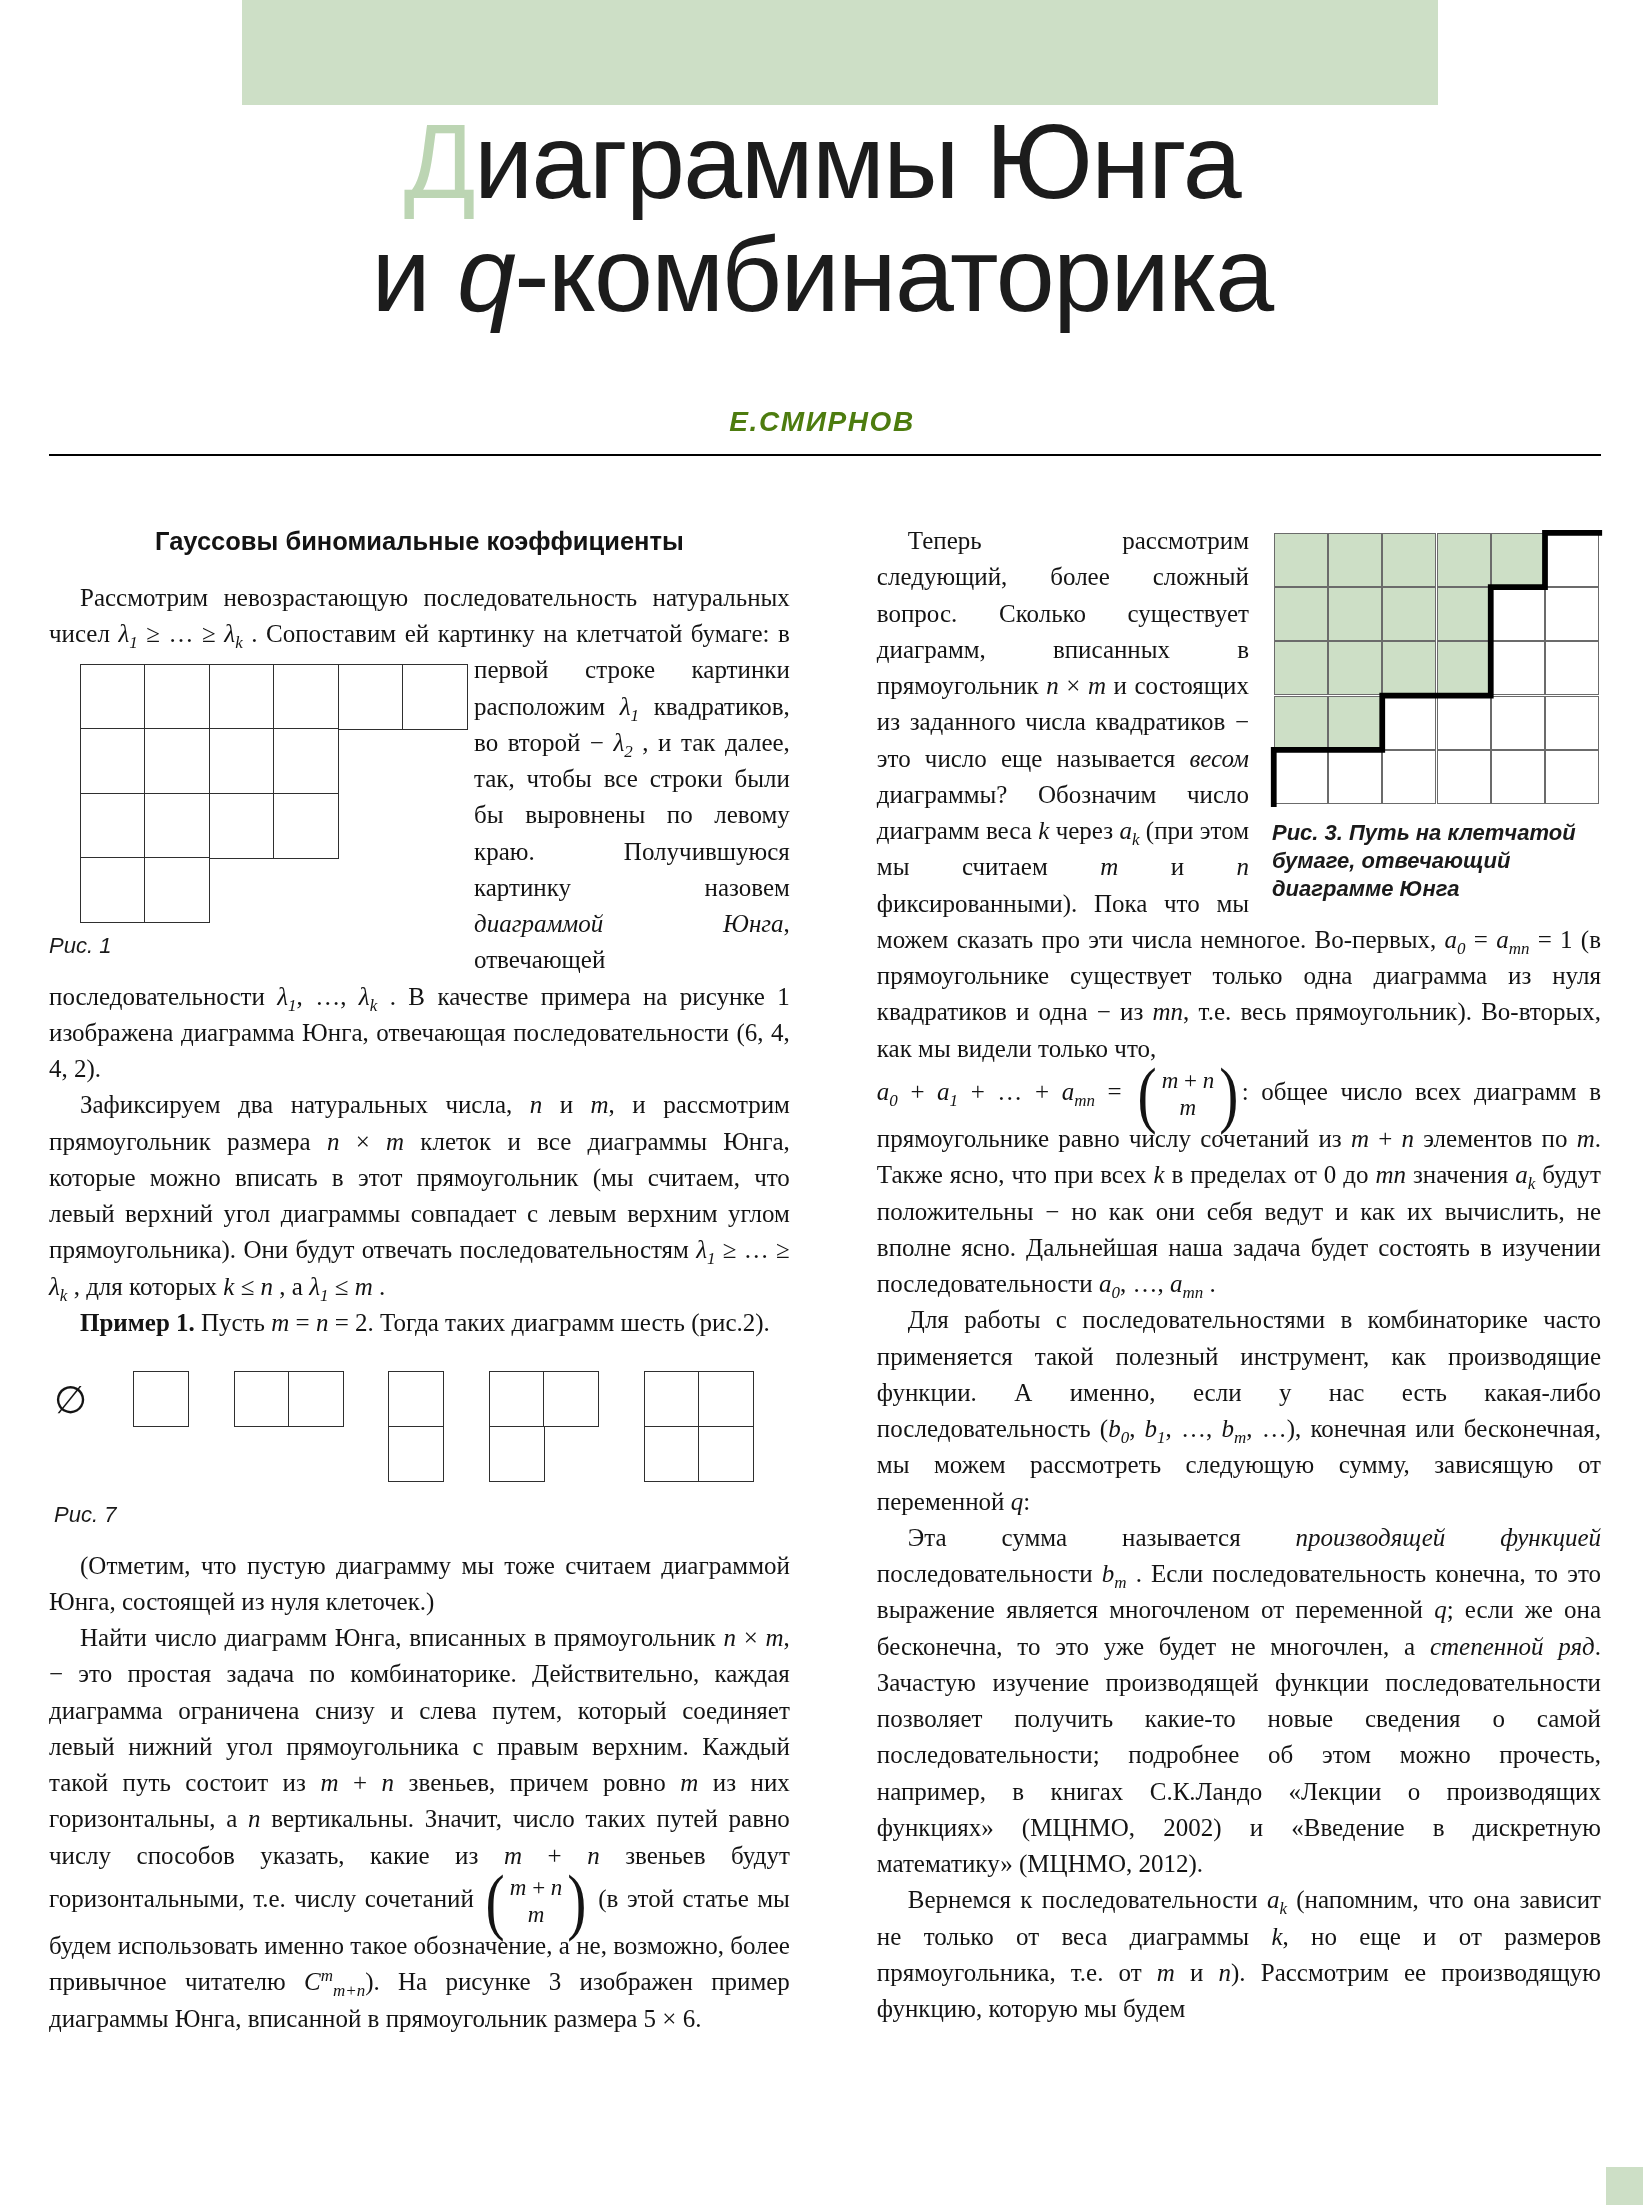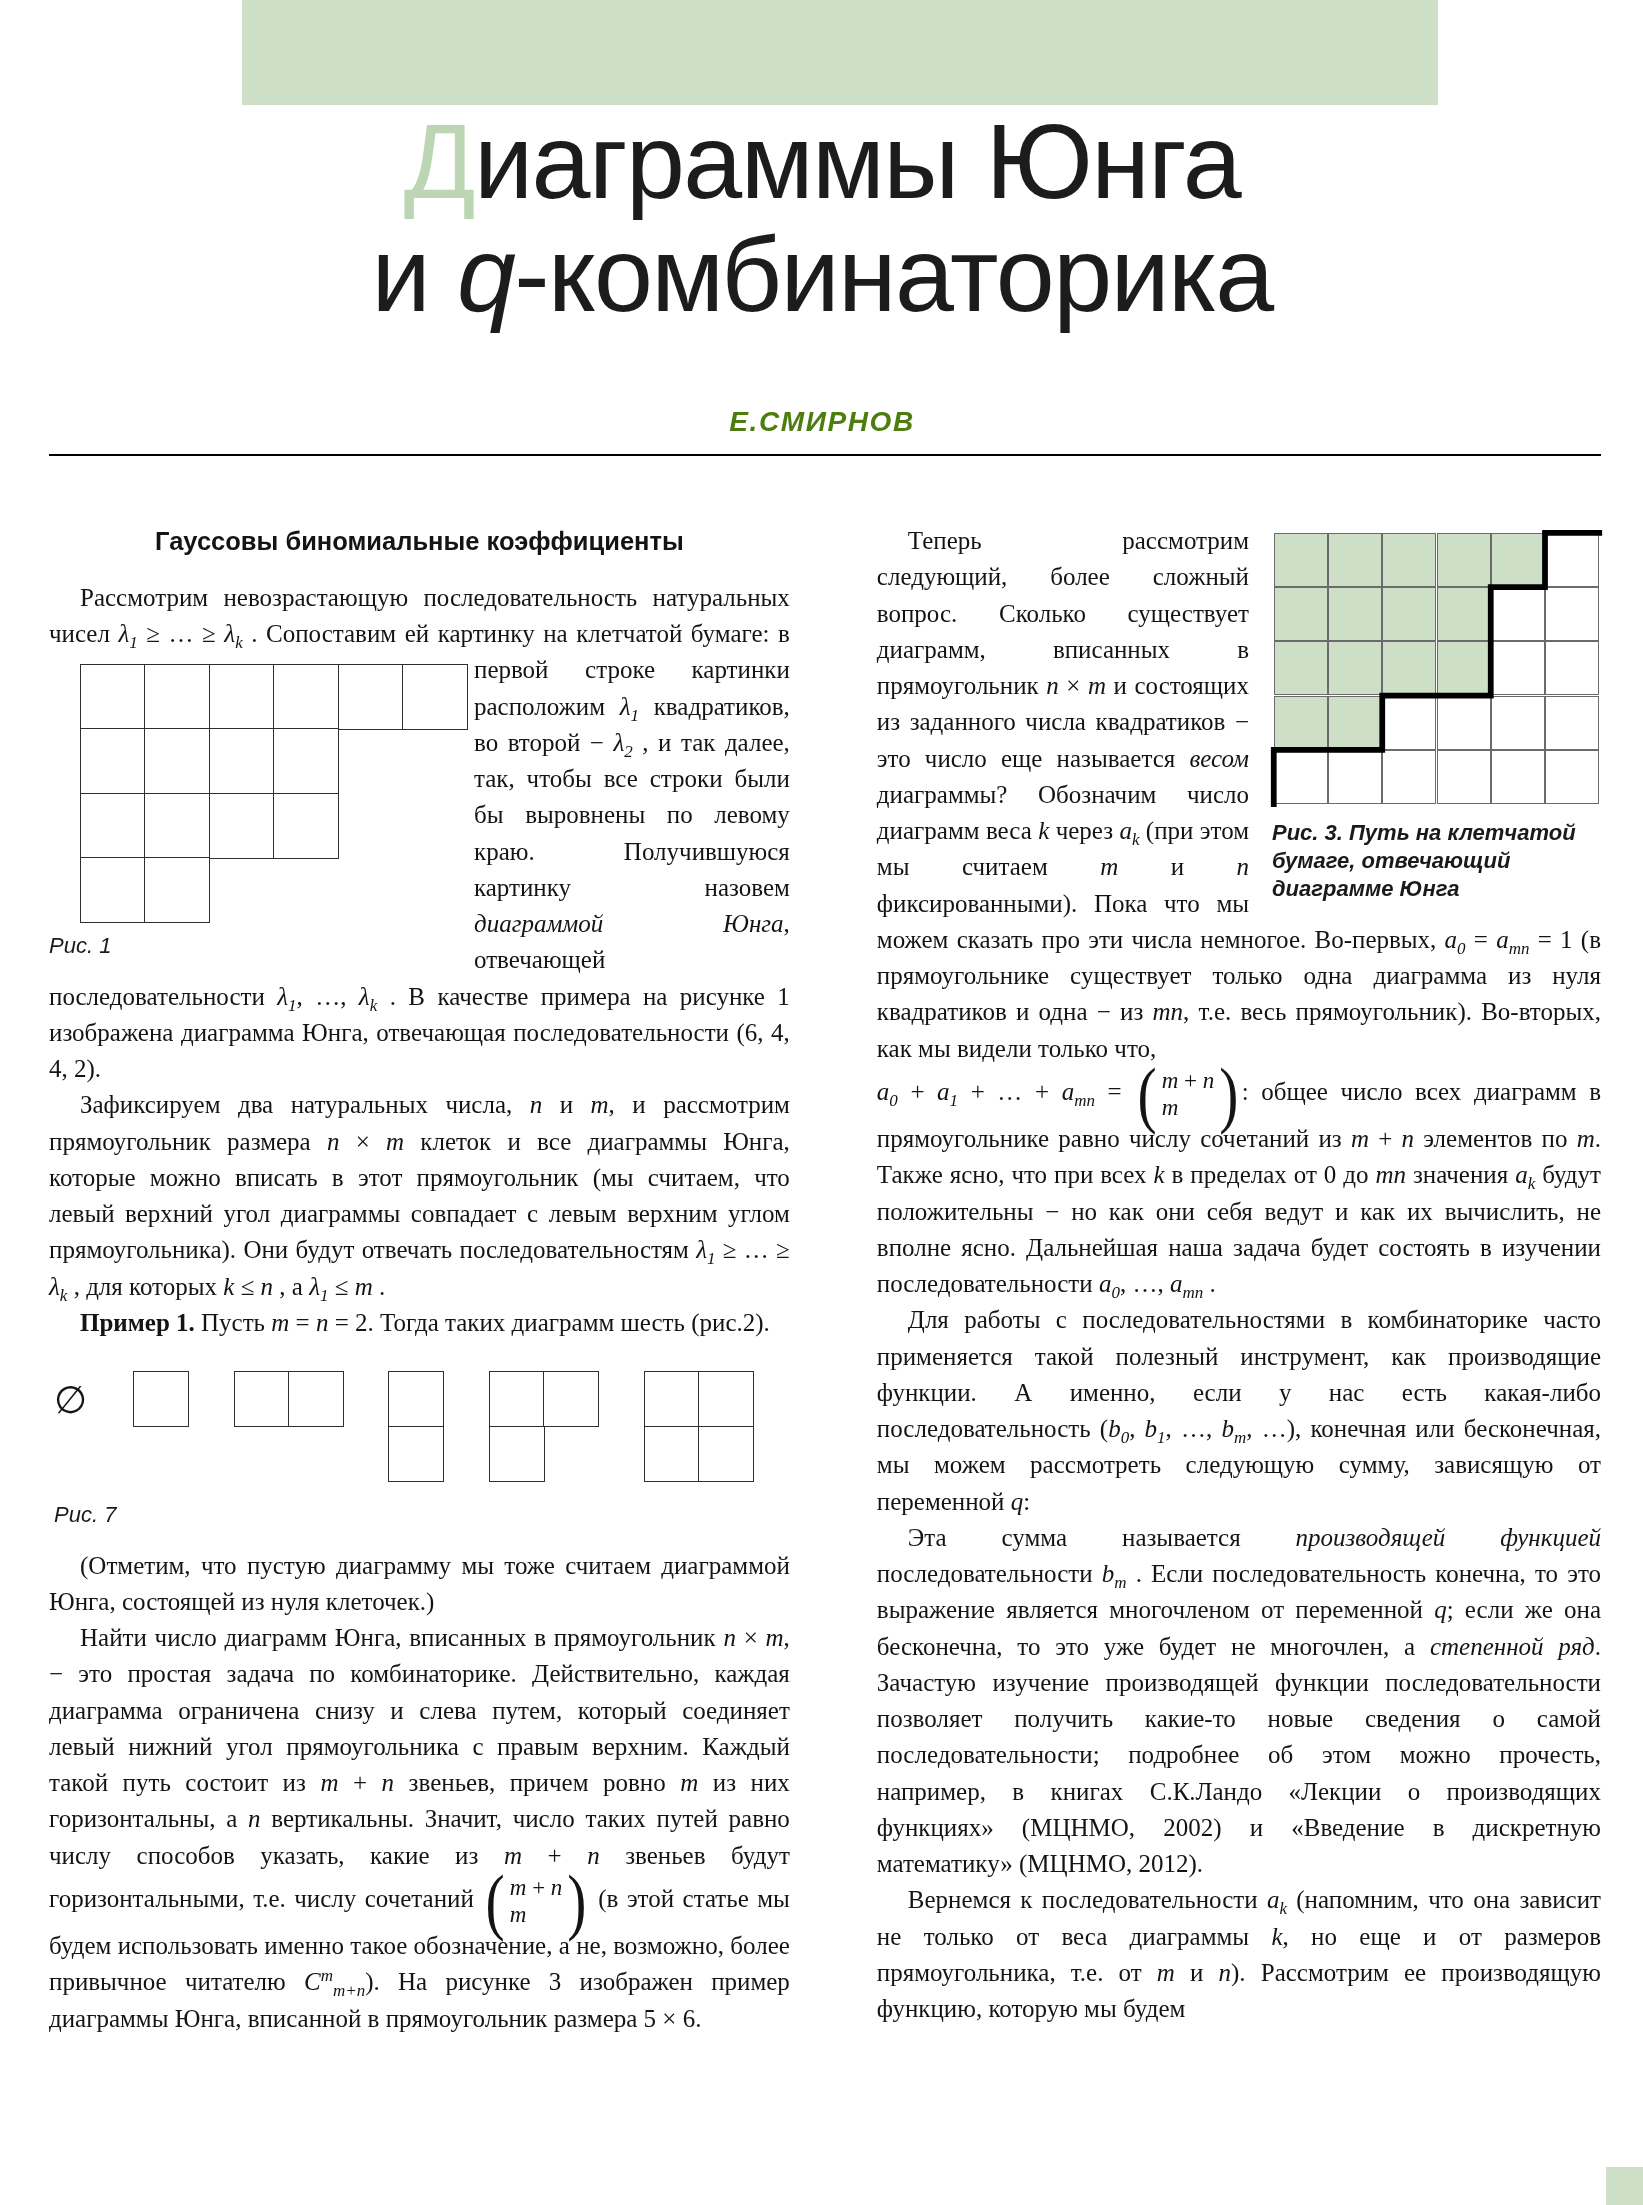--- a/index.html
+++ b/index.html
@@ -60,21 +60,21 @@
   .fig3-wrap  { position:relative; margin:6.6px 0 0 1.6px; }
   .g3cell { display:block; position:absolute; width:54px; height:54px;
             border:0.8px solid #6b6b6b; background:#fff; }
   .g3cell.green { background:var(--green,#cddfc6); }
   .fig3-float .fig-caption { margin-top:15px; }
   
   .binom { display:inline-flex; align-items:center; vertical-align:middle;
            margin:0 3.3px; text-indent:0; font-family:"Liberation Serif", serif; }
   .binom .paren { display:inline-block; font-size:230%; line-height:0.9;
                   transform:scaleY(1.3); font-weight:300; font-style:normal; }
-  .binom .stack { display:inline-flex; flex-direction:column; align-items:flex-start;
+  .binom .stack { display:inline-flex; flex-direction:column; align-items:center;
                   font-size:92%; line-height:1.18; padding:0 5px; }
   .display-formula { text-align:center; text-indent:0; font-size:25.5px; margin:20px 0 23px; }
   .math-inline { white-space:nowrap; }
   
   .corner-square { position:absolute; right:0; bottom:0; width:38px; height:38px; background:var(--green,#cddfc6); }
 </style>
 </head>
 <body>
 
 <div class="page">

